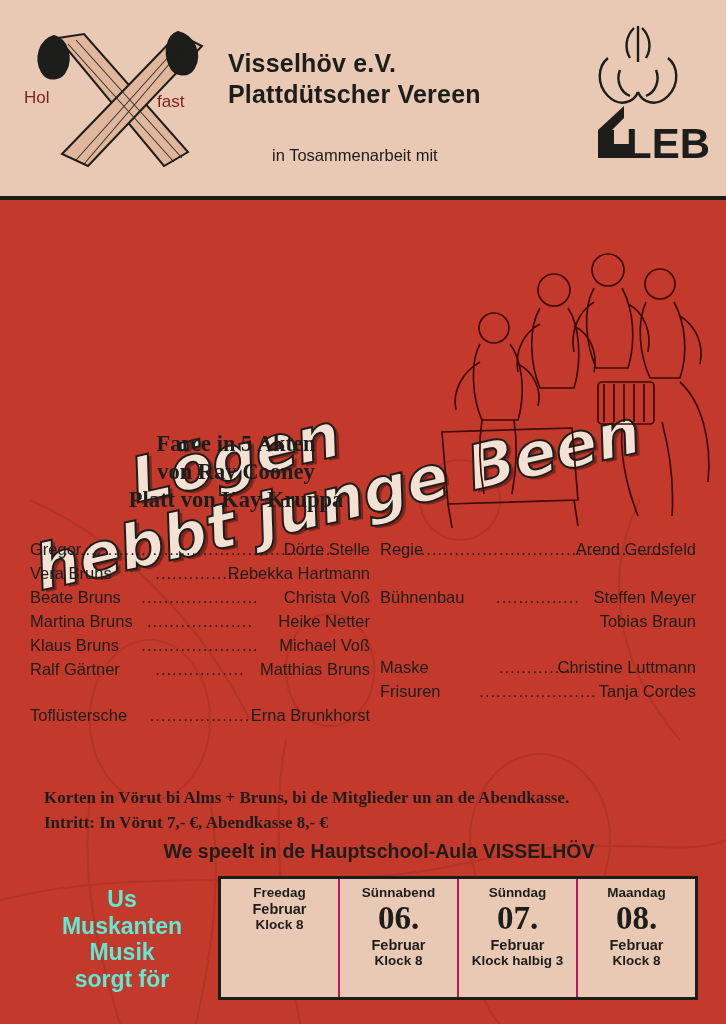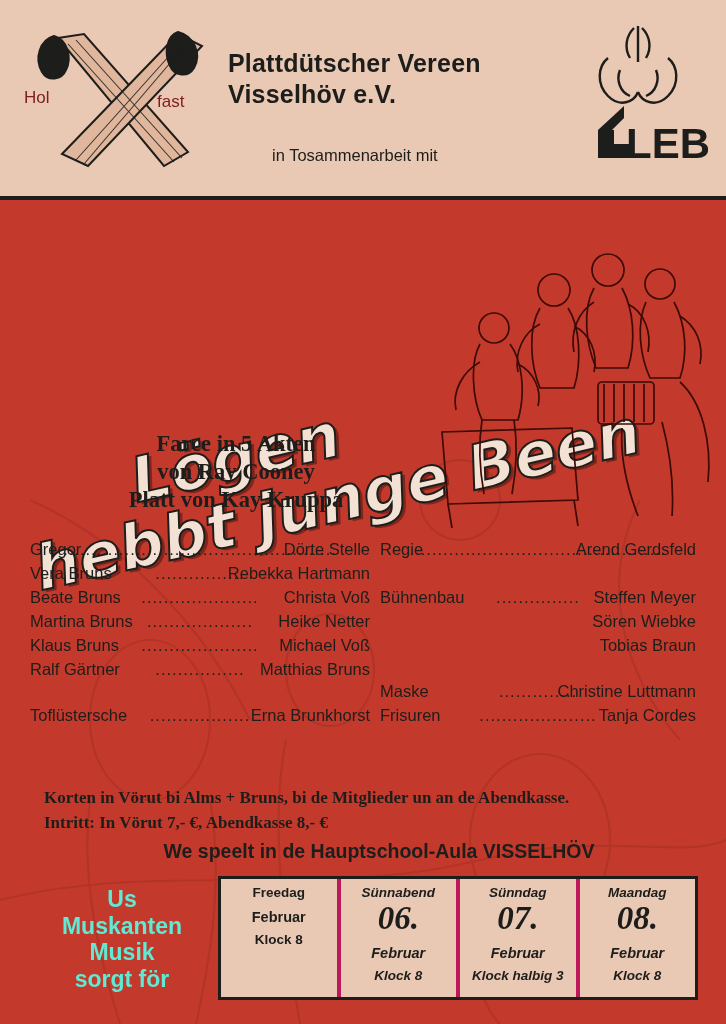--- a/index.html
+++ b/index.html
@@ -126,26 +126,26 @@
   
   .dates{
     position:absolute;left:218px;top:876px;width:480px;height:124px;
     background:#e9c9b3;border:3px solid #1d1d1b;
     display:flex;box-sizing:border-box;
   }
   .date-cell{
     flex:1;position:relative;text-align:center;color:#1d1d1b;
     padding-top:6px;box-sizing:border-box;
   }
-  .date-cell + .date-cell{border-left:4px solid #be185d;font-style:italic;}
+  .date-cell + .date-cell{border-left:2px solid #be185d;}
   .dow{font-size:13.5px;font-weight:bold;}
   .day{font-size:33px;font-weight:bold;line-height:1.05;margin-top:1px;
        font-family:"Liberation Serif", serif;}
-  .mon{font-size:14.5px;font-weight:bold;margin-top:9px;}
-  .time{font-size:13.5px;font-weight:bold;margin-top:7px;}
+  .mon{font-size:14.5px;font-weight:bold;margin-top:1px;}
+  .time{font-size:13.5px;font-weight:bold;margin-top:0;}
 </style>
 </head>
 <body>
 
 <div class="poster">
 
   <div class="header">
 
     <div class="logo-x">
       <svg viewBox="0 0 200 160" width="200" height="160">
@@ -164,22 +164,22 @@
             <path d="M160 32 L58 146"></path>
               <path d="M170 28 L66 150"></path>
           </g>
         </g>
       </svg>
     </div>
     <div class="hol">Hol</div>
     <div class="fast">fast</div>
 
     <div class="club-name">
+      <div>Visselhöv e.V.</div>
       <div>Plattdütscher Vereen</div>
-      <div>Visselhöv e.V.</div>
     </div>
 
     <div class="coop">in Tosammenarbeit mit</div>
 
     <div class="leb">
       <svg viewBox="0 0 140 150" width="140" height="150">
         <g fill="none" stroke="#1d1d1b" stroke-width="2.4">
           <path d="M66 10 C58 18 56 30 62 40"></path>
           <path d="M74 10 C82 18 84 30 78 40"></path>
           <path d="M70 8 L70 44"></path>
@@ -313,24 +313,20 @@
         <span class="who">Arend Gerdsfeld</span>
       </div>
       <div class="row gap"></div>
       <div class="row">
         <span class="role">Bühnenbau</span>
         <span class="dots">...............</span>
         <span class="who">Steffen Meyer</span>
       </div>
       <div class="row">
         <span class="role"></span>
-        <span class="who">Sören Wiebke</span>
-      </div>
-      <div class="row">
-        <span class="role"></span>
         <span class="who">Tobias Braun</span>
       </div>
       <div class="spacer"></div>
       <div class="row">
         <span class="role">Maske</span>
         <span class="dots">..............</span>
         <span class="who">Christine Luttmann</span>
       </div>
       <div class="row">
         <span class="role">Frisuren</span>

